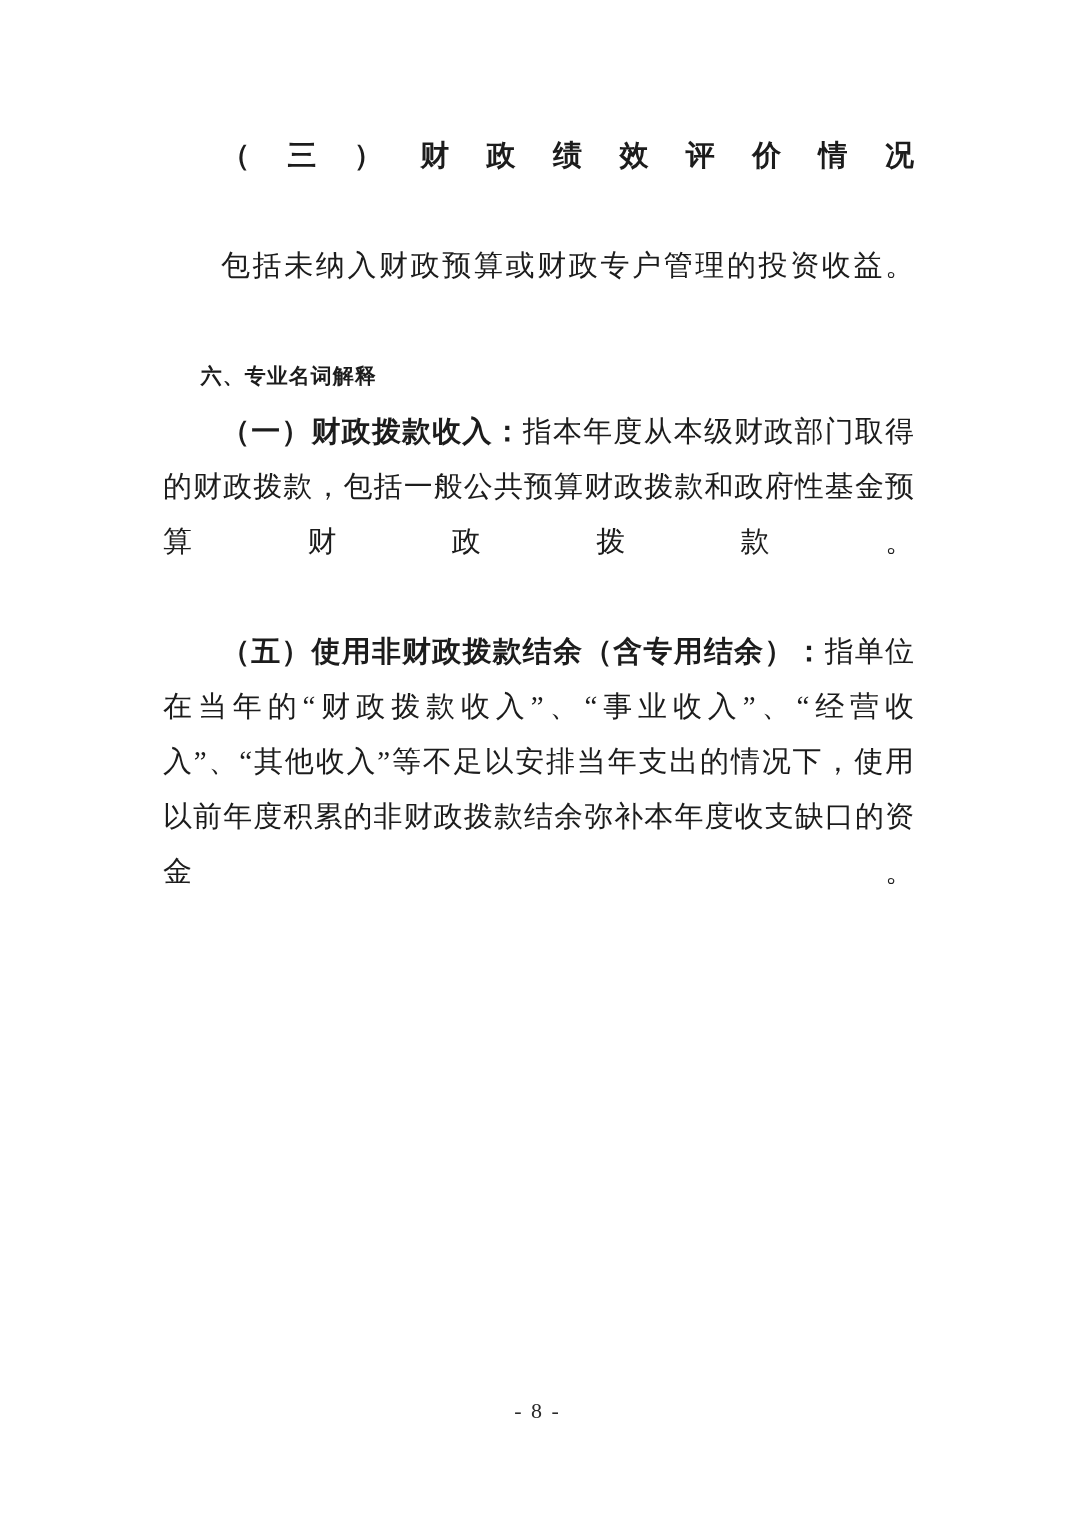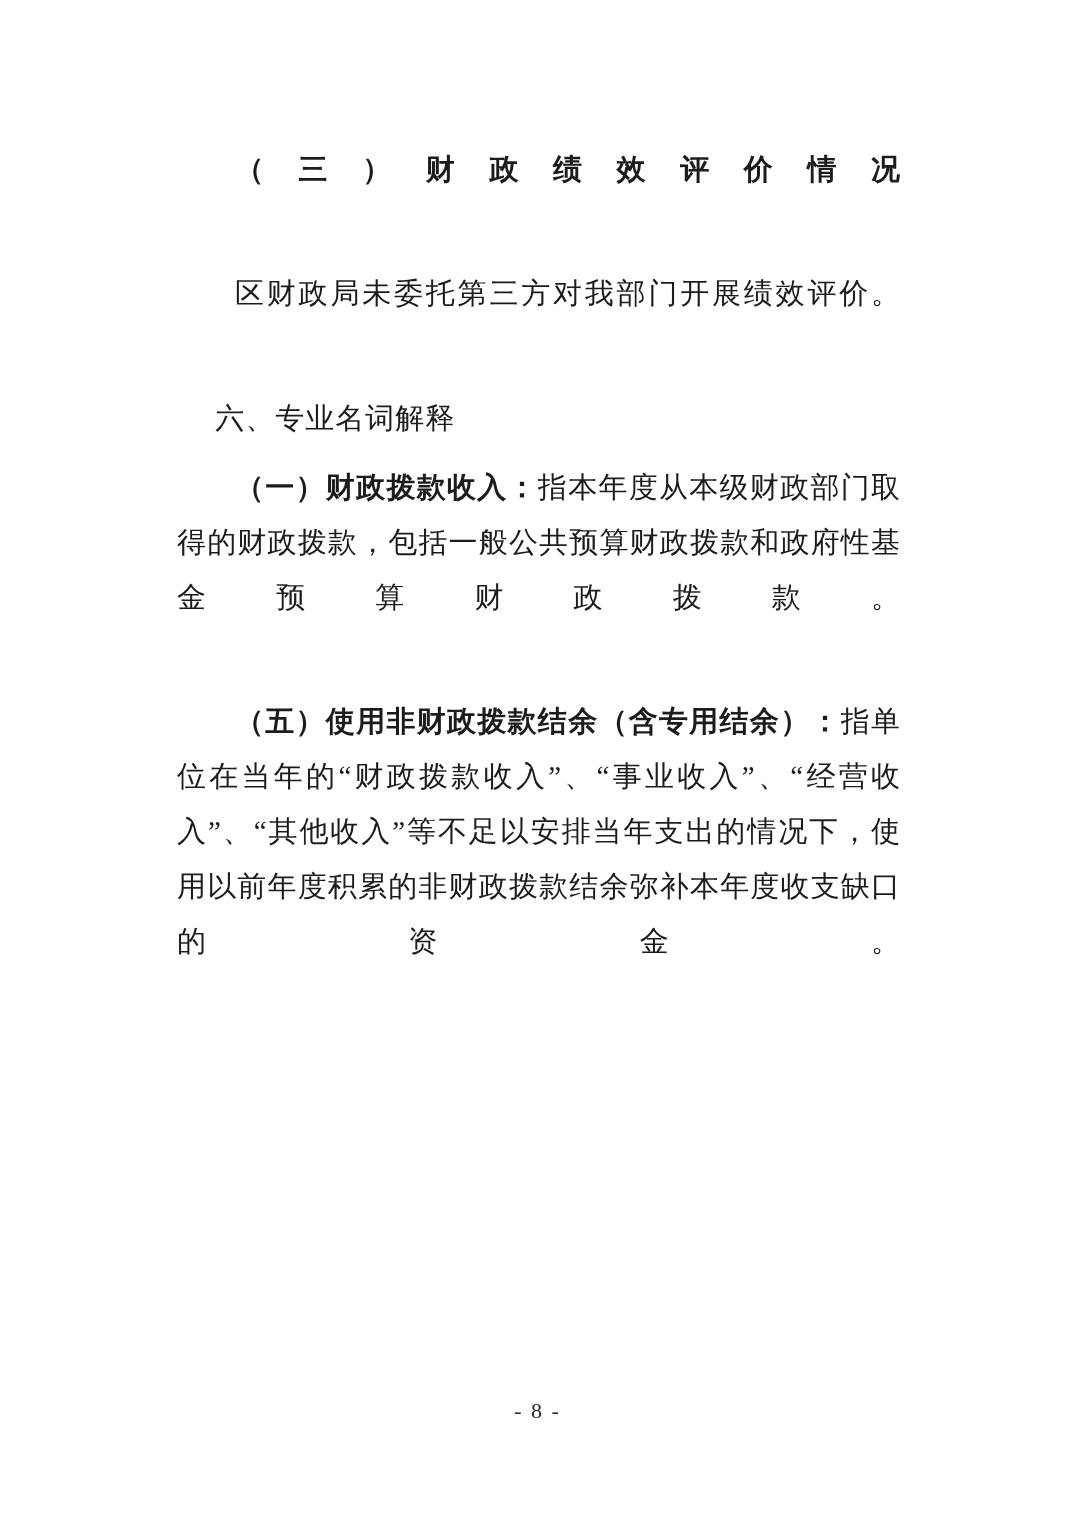--- a/index.html
+++ b/index.html
@@ -16,21 +16,21 @@
     font-family: "Liberation Serif", serif;
     color: #1c1c1c;
   }
   .content {
     position: absolute;
     top: 128px;
     left: 163px;
     width: 752px;
   }
   .para {
-    margin: 14px;
+    margin: 0;
     font-size: 29px;
     line-height: 55px;
     text-align: justify;
     text-justify: inter-character;
     text-indent: 2em;
     letter-spacing: 1px;
   }
   .para:after { 
     content: "";
     display: inline-block;
@@ -38,22 +38,22 @@
   }
   .lead {
     font-weight: bold;
   }
   .heading-kai {
     font-weight: bold;
   }
   .heading-hei {
     margin: 0;
     font-family: "Liberation Sans", sans-serif;
-    font-weight: normal;
-    font-size: 29px;
+    font-weight: bold;
+    font-size: 21px;
     line-height: 56px;
     text-indent: 1.8em;
     letter-spacing: 1px;
   }
   .page-number {
     position: absolute;
     top: 1398px;
     left: 0;
     width: 100%;
     text-align: center;
@@ -66,21 +66,21 @@
 <body>
 
 <div class="page">
   <div class="content">
 
     <p class="para heading-kai">
       <span>（三）财政绩效评价情况</span>
     </p>
 
     <p class="para">
-      <span>区财政局未委托第三方对我部门开展绩效评价。</span>
+      <span>包括未纳入财政预算或财政专户管理的投资收益。</span>
     </p>
 
     <h2 class="heading-hei">六、专业名词解释</h2>
 
     <p class="para">
       <span class="lead">（一）财政拨款收入：</span><span>指本年度从本级财政部门取得的财政拨款，包括一般公共预算财政拨款和政府性基金预算财政拨款。</span>
     </p>
 
 
 

